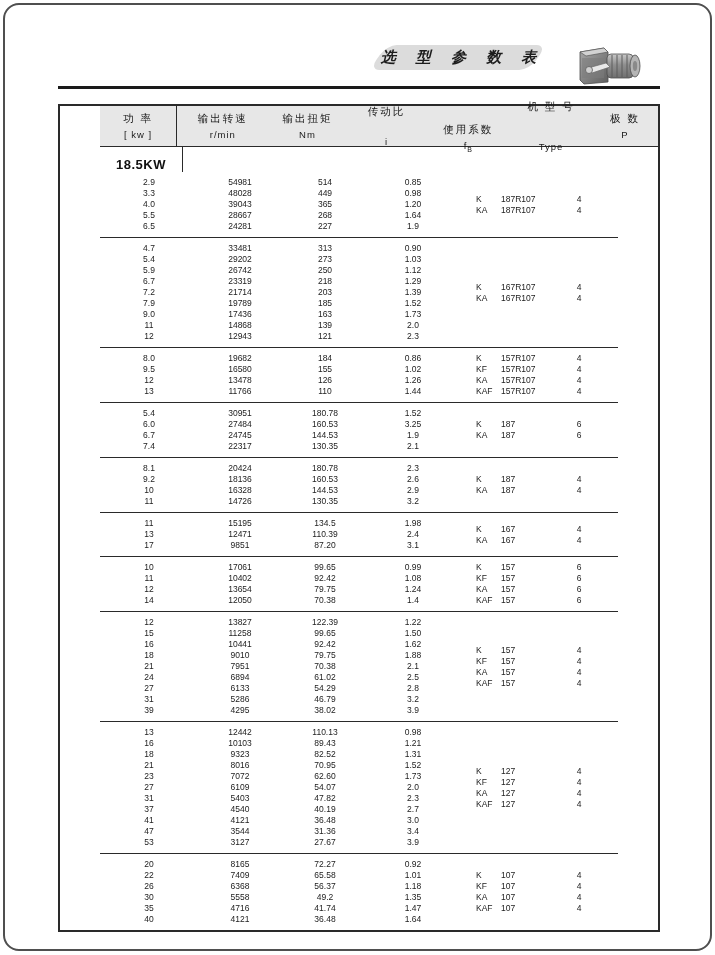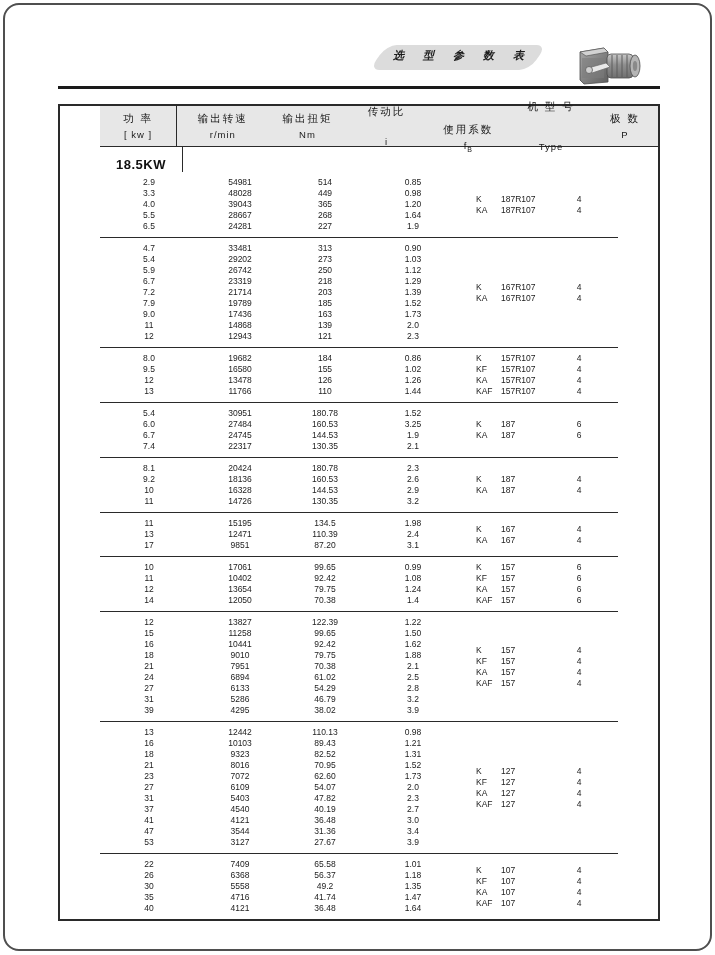--- a/index.html
+++ b/index.html
@@ -12,21 +12,21 @@
   }
 
   
   .banner {
     position:absolute; left:378px; top:45px; width:160px; height:25px;
     background:#dcdcdc; border-radius:10px;
     transform:skewX(-35deg);
   }
   .page-title {
     position:absolute; left:375px; top:48px; width:175px;
-    text-align:center; font-size:11px; font-weight:bold; font-style:italic;
+    text-align:center; font-size:15px; font-weight:bold; font-style:italic;
     letter-spacing:8px; color:#1c1c1c; white-space:nowrap;
   }
   .motor-art { position:absolute; left:574px; top:40px; }
   .title-rule {
     position:absolute; left:58px; top:86px; width:602px; height:3px;
     background:#1a1a1a;
   }
 
   
   .sel-table {
@@ -621,20 +621,26 @@
             </div>
             <div class="typerow">
               <span class="t-prefix">KAF</span>
               <span class="t-model">127</span>
               <span class="t-poles">4</span>
             </div>
           </div>
         </div>
         <div class="block">
           <div class="drow">
+            <span class="c-speed">20</span>
+            <span class="c-torque">8165</span>
+            <span class="c-ratio">72.27</span>
+            <span class="c-factor">0.92</span>
+          </div>
+          <div class="drow">
             <span class="c-speed">22</span>
             <span class="c-torque">7409</span>
             <span class="c-ratio">65.58</span>
             <span class="c-factor">1.01</span>
           </div>
           <div class="drow">
             <span class="c-speed">26</span>
             <span class="c-torque">6368</span>
             <span class="c-ratio">56.37</span>
             <span class="c-factor">1.18</span>

